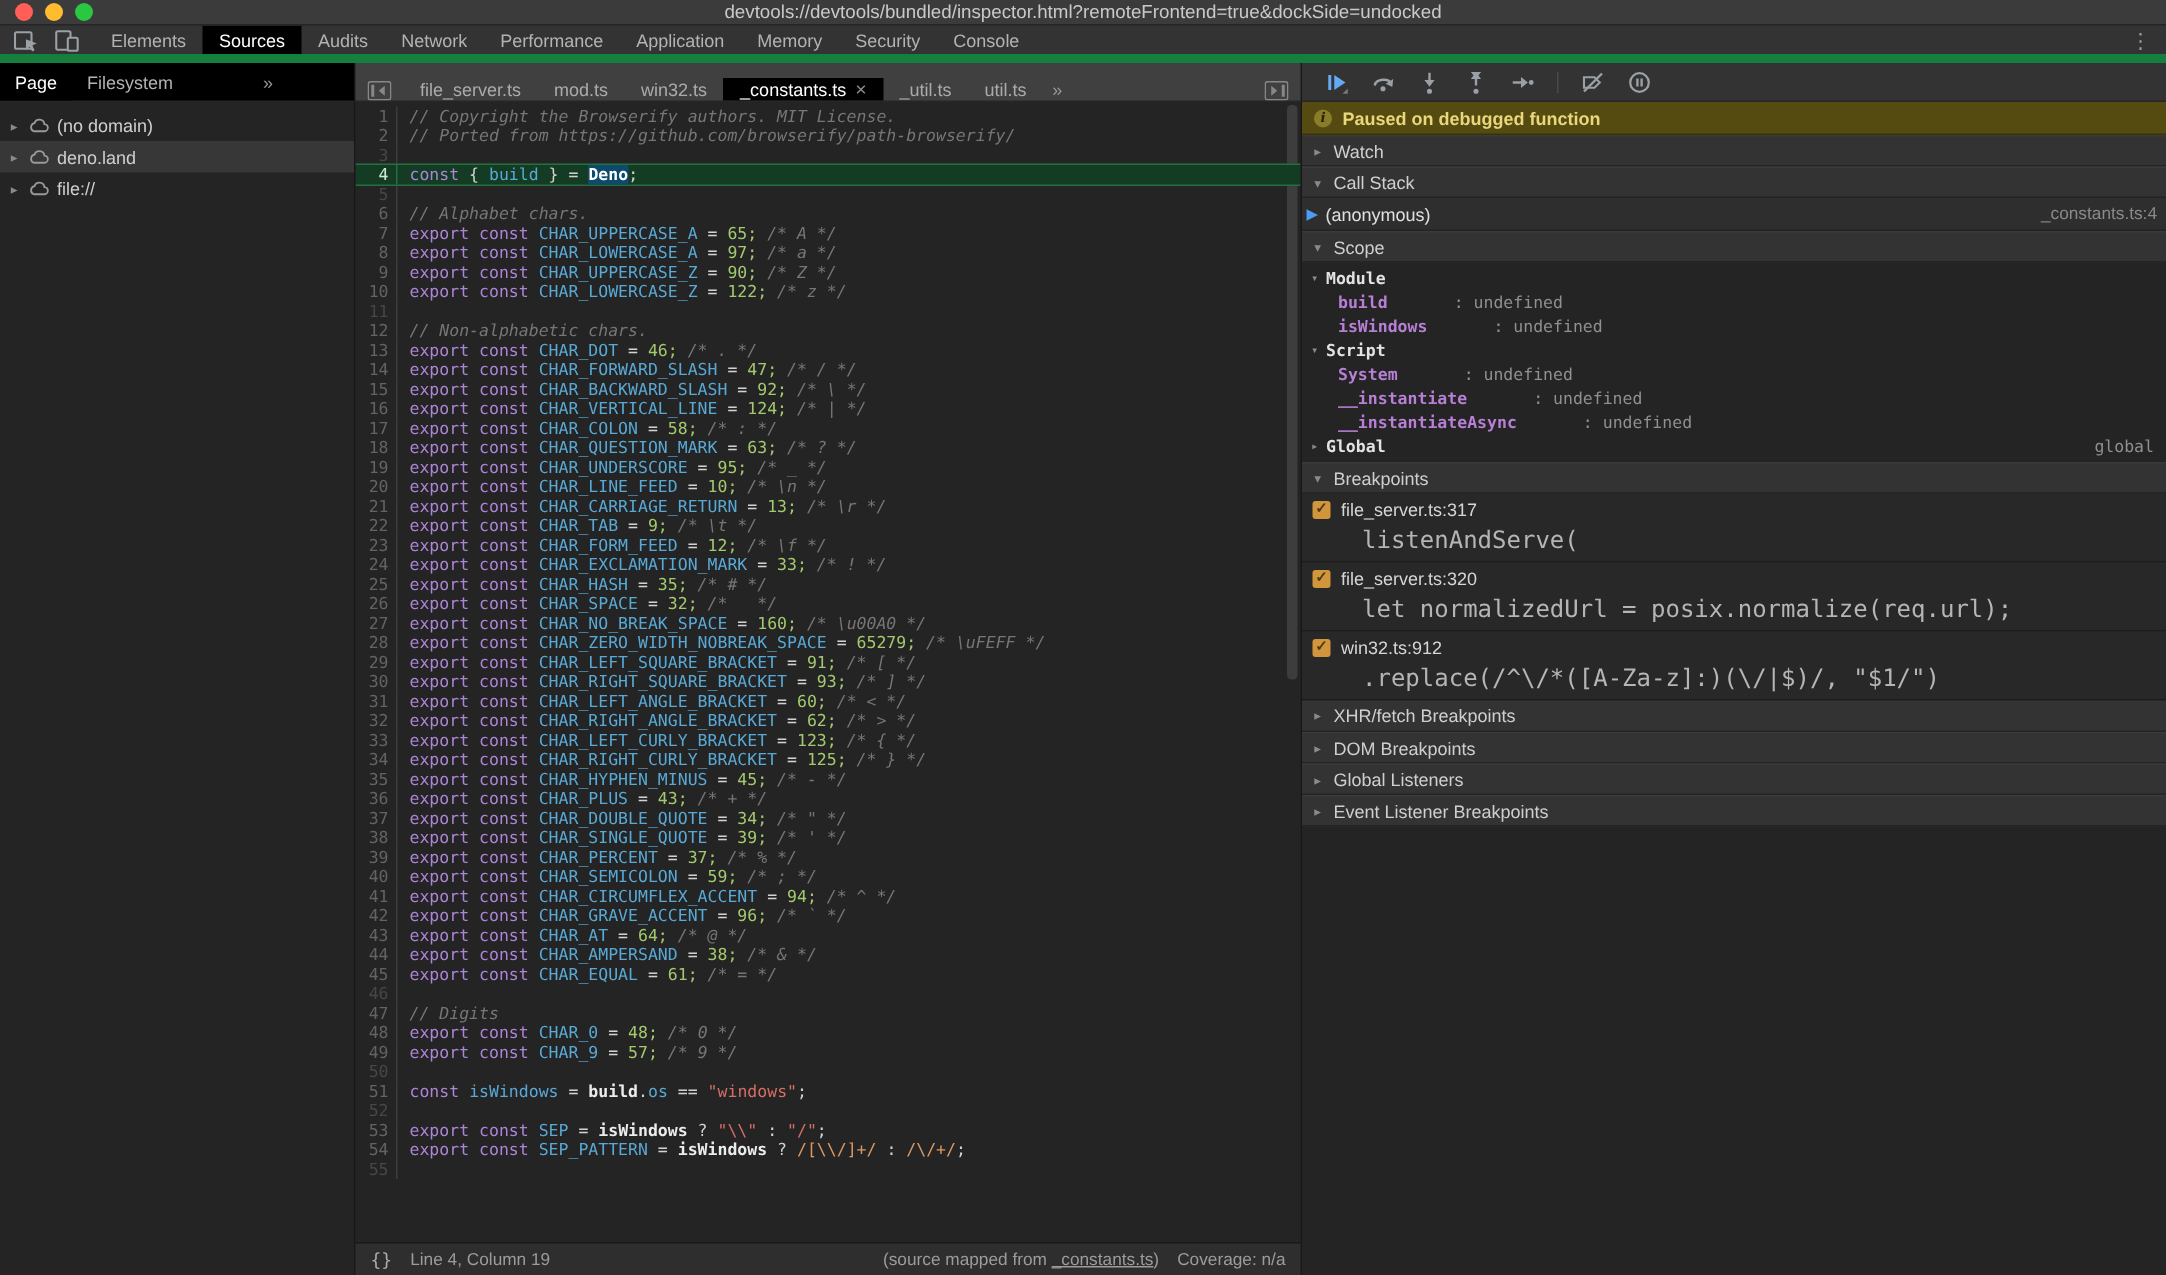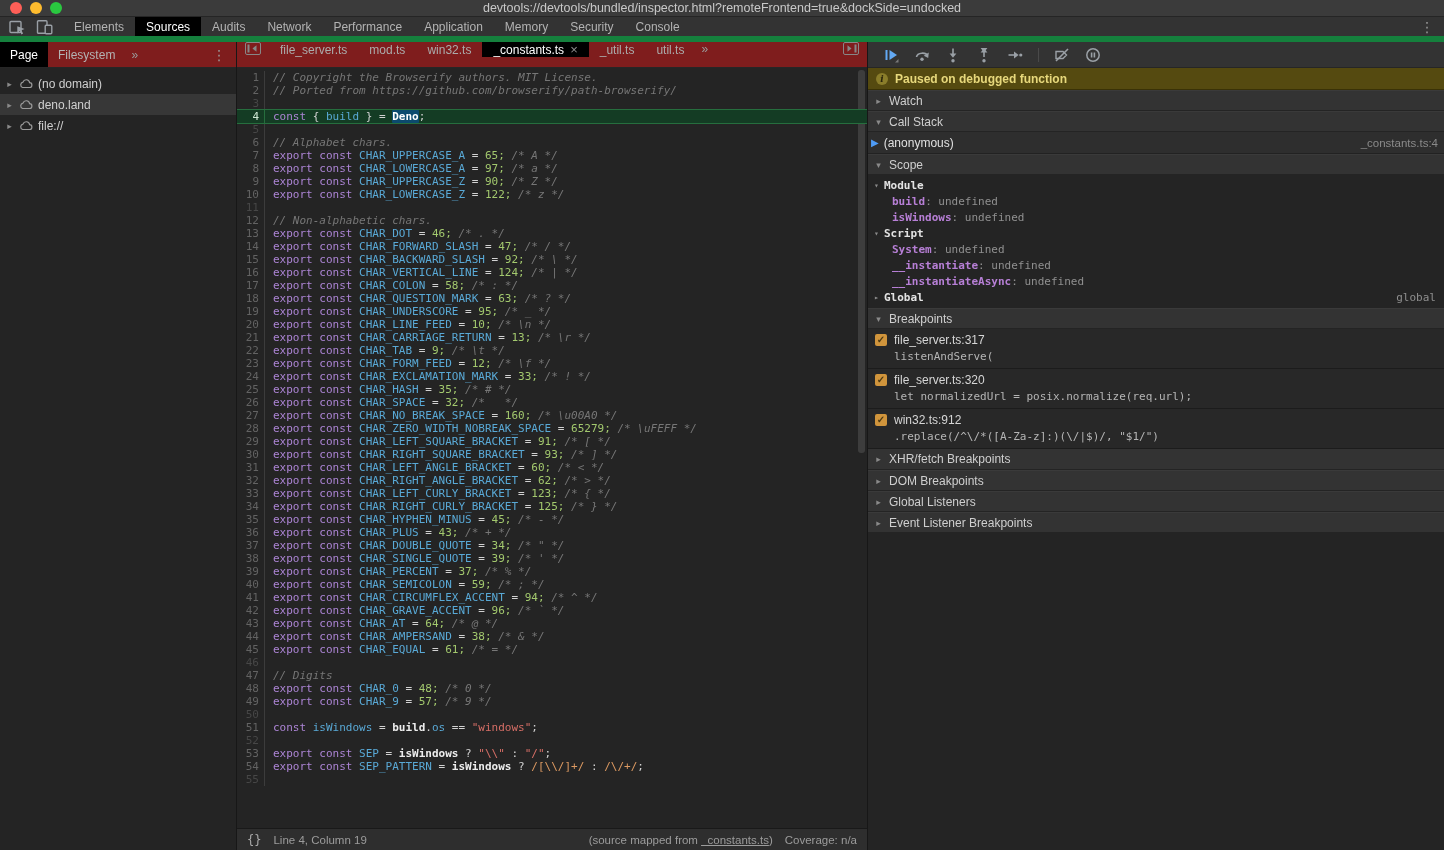--- a/index.html
+++ b/index.html
@@ -23,34 +23,34 @@
   .main-tabs .tab { padding:0 11px; display:flex; align-items:center; color:#b3b3b3; font-size:12px; }
   .main-tabs .tab.selected { background:#000; color:#fff; }
   .mt-spacer { flex:1; }
   .more-dots { color:#9a9a9a; font-size:14px; padding:0 10px; display:flex; align-items:center; }
 
   
   .content { flex:1; display:flex; min-height:0; }
 
   
   .left-sidebar { width:237px; flex:none; display:flex; flex-direction:column; border-right:1px solid #171717; }
-  .sidebar-tabs { height:26px; background:#7f1d1d; border-bottom:1px solid #262626;
-    display:flex; align-items:stretch; flex:none; }
+  .sidebar-tabs { height:26px; background:#000000; border-bottom:1px solid #262626;
+    display:flex; align-items:stretch; flex:none;gap:44px; }
   .sidebar-tabs .tab { padding:0 10px; display:flex; align-items:center; color:#b3b3b3; font-size:12px; }
   .sidebar-tabs .tab.selected { background:#000; color:#fff; }
   .chev { color:#9a9a9a; font-size:12px; padding:0 6px; display:flex; align-items:center; }
   .tree { padding-top:5px; }
   .tree-row { height:21px; display:flex; align-items:center; padding-left:5px; color:#cfcfcf; font-size:12px; gap:5px; }
   .tree-row.selected { background:#373737; }
   .tri { color:#8a8a8a; font-size:9px; width:9px; text-align:center; }
 
   
   .editor-pane { width:631px; flex:none; display:flex; flex-direction:column; border-right:1px solid #171717; }
-  .file-tabs { height:26px; background:#7f1d1d; border-bottom:1px solid #262626;
-    display:flex; align-items:flex-start; flex:none; }
+  .file-tabs { height:26px; background:#404040; border-bottom:1px solid #262626;
+    display:flex; align-items:flex-end; flex:none; }
   .file-tabs .ftab { padding:0 11px; display:flex; align-items:center; gap:6px; color:#ababab; font-size:12px; }
   .file-tabs .ftab.active { background:#000; color:#fff; }
   .ftab .close { color:#8e8e8e; font-size:13px; }
   .ft-icon { display:flex; align-items:center; padding:0 8px; }
 
   .editor { flex:1; position:relative; overflow:hidden; background:#242424;
     font-family:"DejaVu Sans Mono", monospace; font-size:11px; padding-top:3px; }
   .line { height:13px; line-height:13px; display:flex; white-space:pre; }
   .ln { width:28px; flex:none; text-align:right; padding-right:5px; color:#636363; border-right:1px solid #3c3c3c; }
   .line.blank .ln { color:#474747; }
@@ -95,28 +95,28 @@
   .frame-arrow { color:#4e9bf5; font-size:10px; }
   .frame-name { color:#e0e0e0; font-size:12px; }
   .frame-loc { margin-left:auto; color:#8a8a8a; font-size:11.5px; }
 
   .scope-area { font-family:"DejaVu Sans Mono", monospace; font-size:11px; padding:2px 0 3px; }
   .scope-group { height:16px; display:flex; align-items:center; padding:0 8px 0 4px; color:#e3e3e3; font-weight:bold; gap:3px; }
   .scope-group .tri { font-size:8px; }
   .scope-note { margin-left:auto; color:#8f8f8f; font-weight:normal; }
   .scope-prop { height:16px; display:flex; align-items:center; padding-left:24px; }
   .sp-name { color:#b77fd6; font-weight:bold; }
-  .sp-val { color:#909090; }
+  .sp-val { color:#909090;padding-left:44px; }
 
   .bp-entry { background:#282828; border-bottom:1px solid #1c1c1c; padding:4px 8px 5px 7px; }
   .bp-top { display:flex; align-items:center; gap:7px; }
   .bp-check { width:12px; height:12px; border-radius:2px; background:#d1953c; color:#4d3a12;
     font-size:10px; line-height:12px; text-align:center; font-weight:bold; flex:none; }
   .bp-loc { color:#d6d6d6; font-size:12px; }
-  .bp-code { margin:3px 0 0 19px; color:#b5b5b5; font-size:11px;
+  .bp-code { margin:3px 0 0 33px; color:#b5b5b5; font-size:16px;
     font-family:"DejaVu Sans Mono", monospace; white-space:pre; overflow:hidden; }
 </style>
 </head>
 <body>
 
 <div class="window">
 
   <div class="titlebar">
     <div class="traffic">
       <div class="light" id="tl-red" style="background: rgb(255, 95, 87);"></div>

